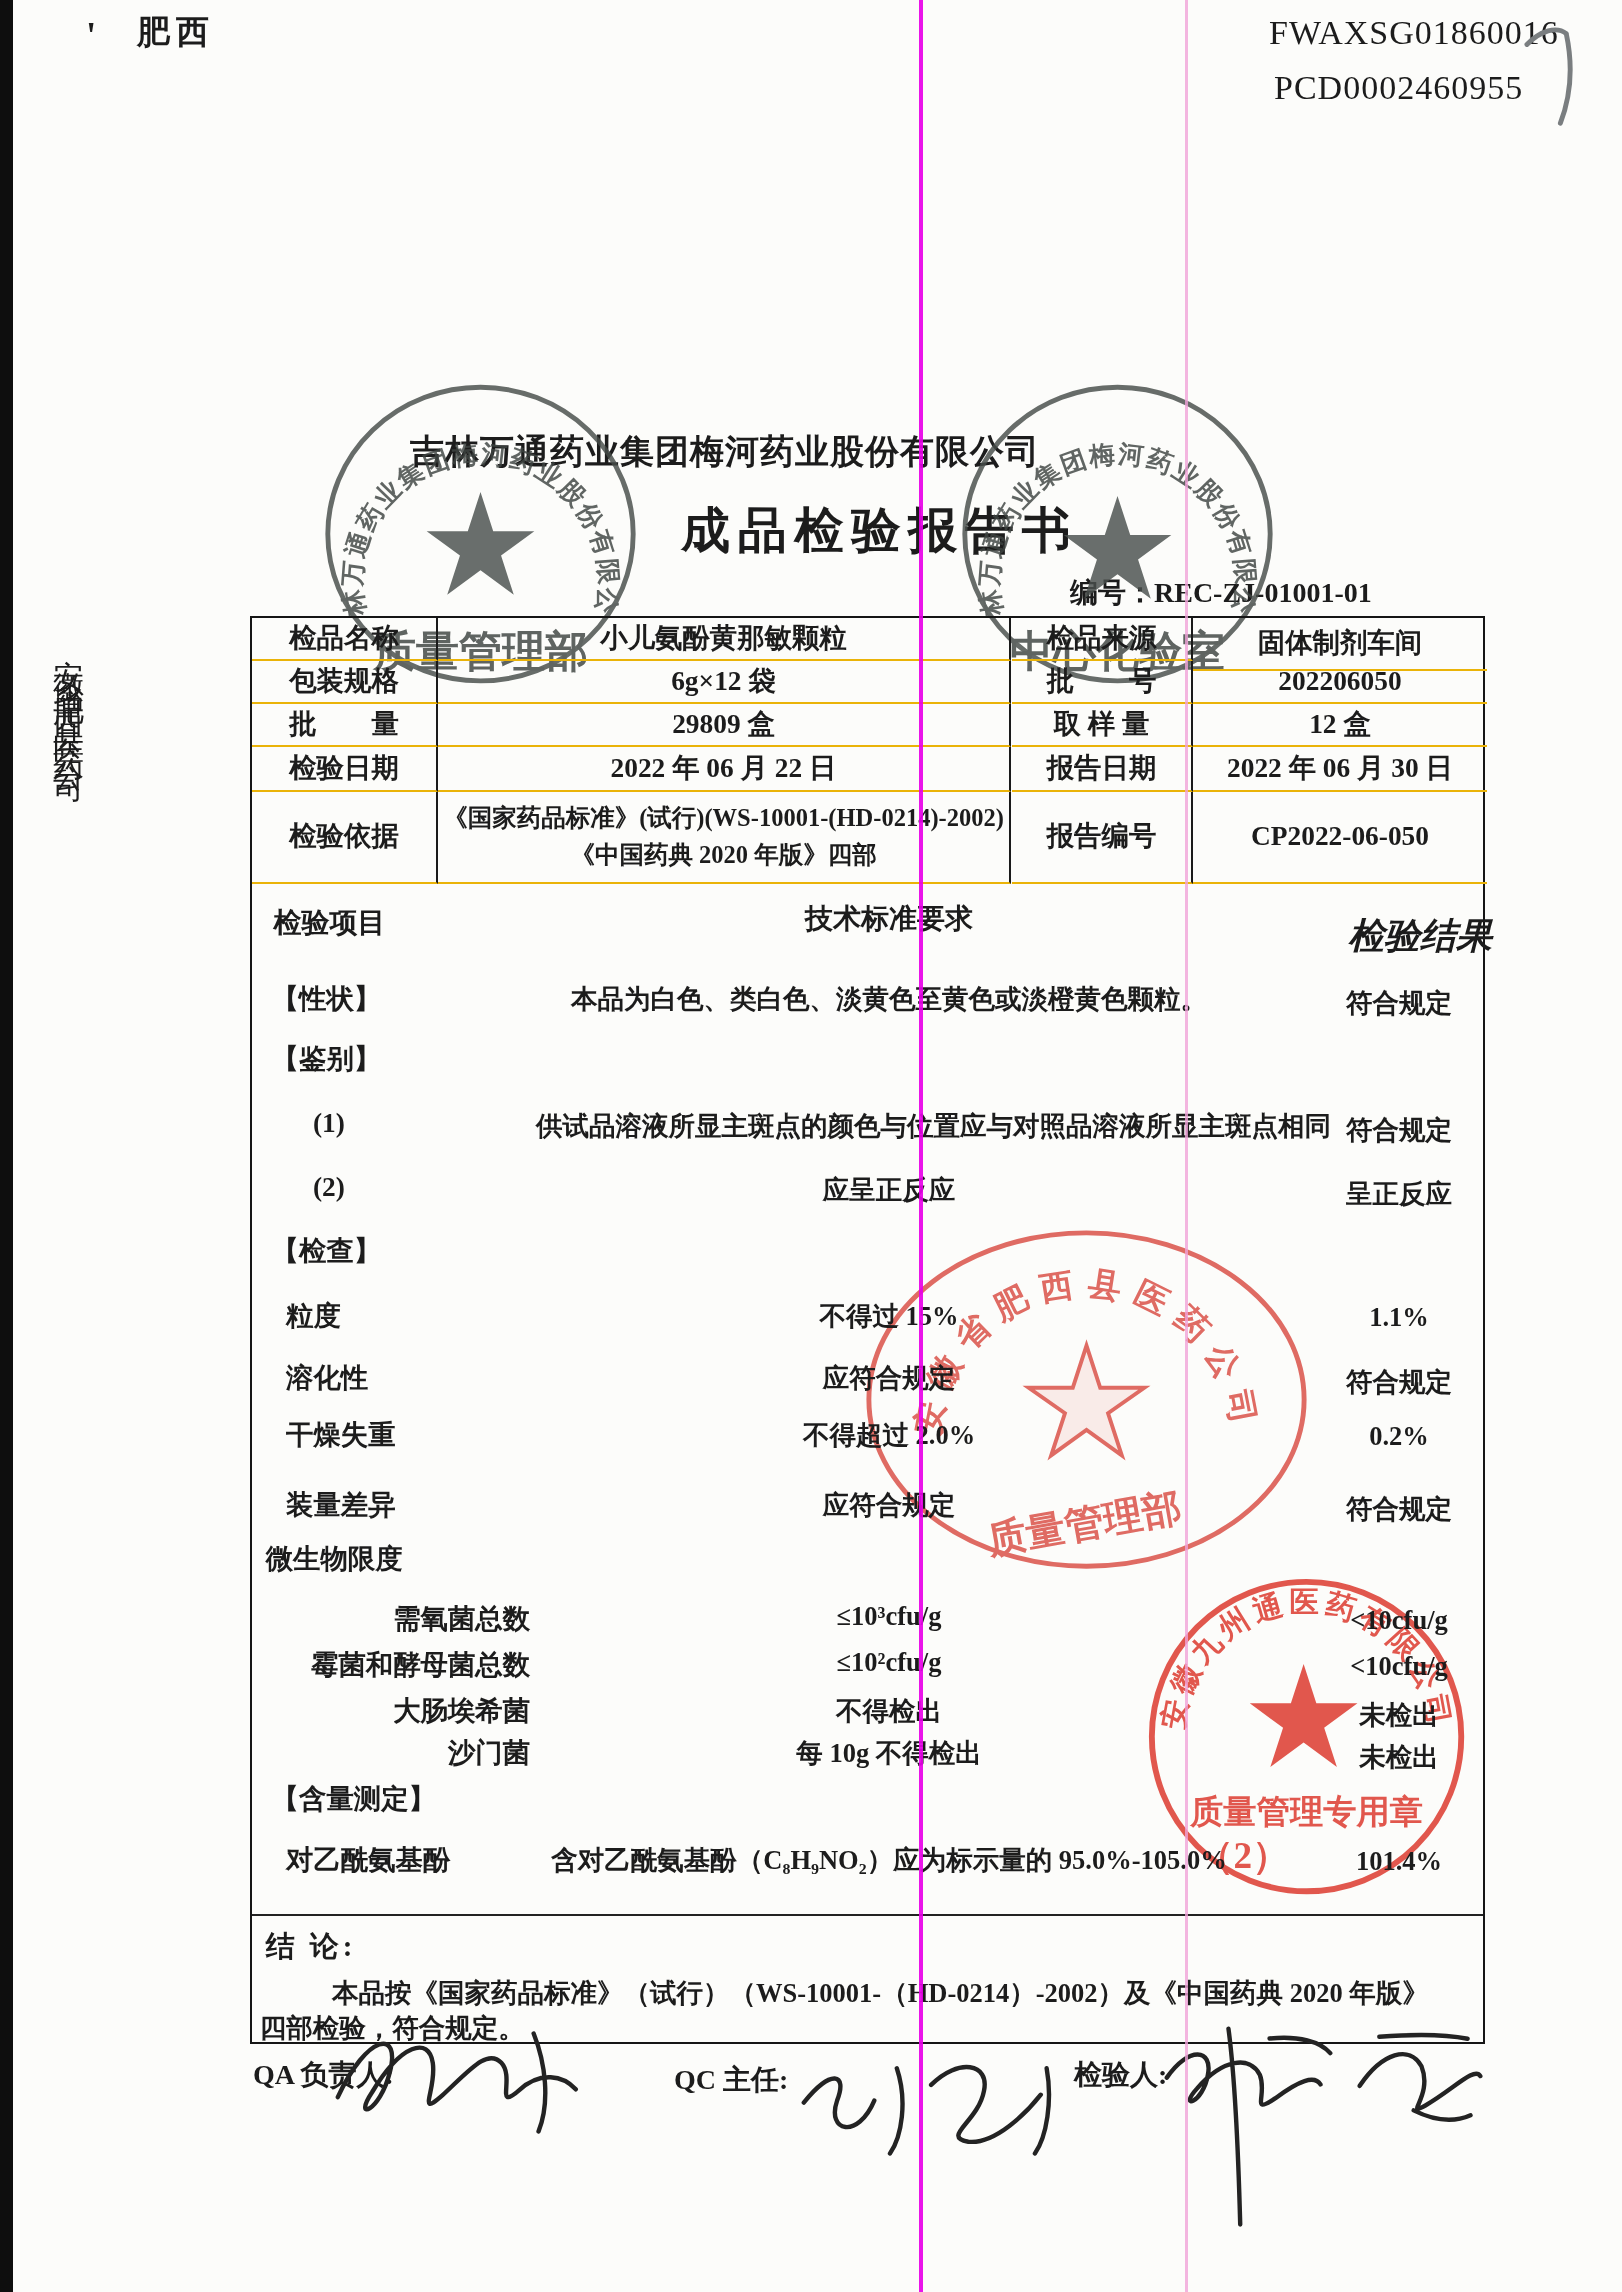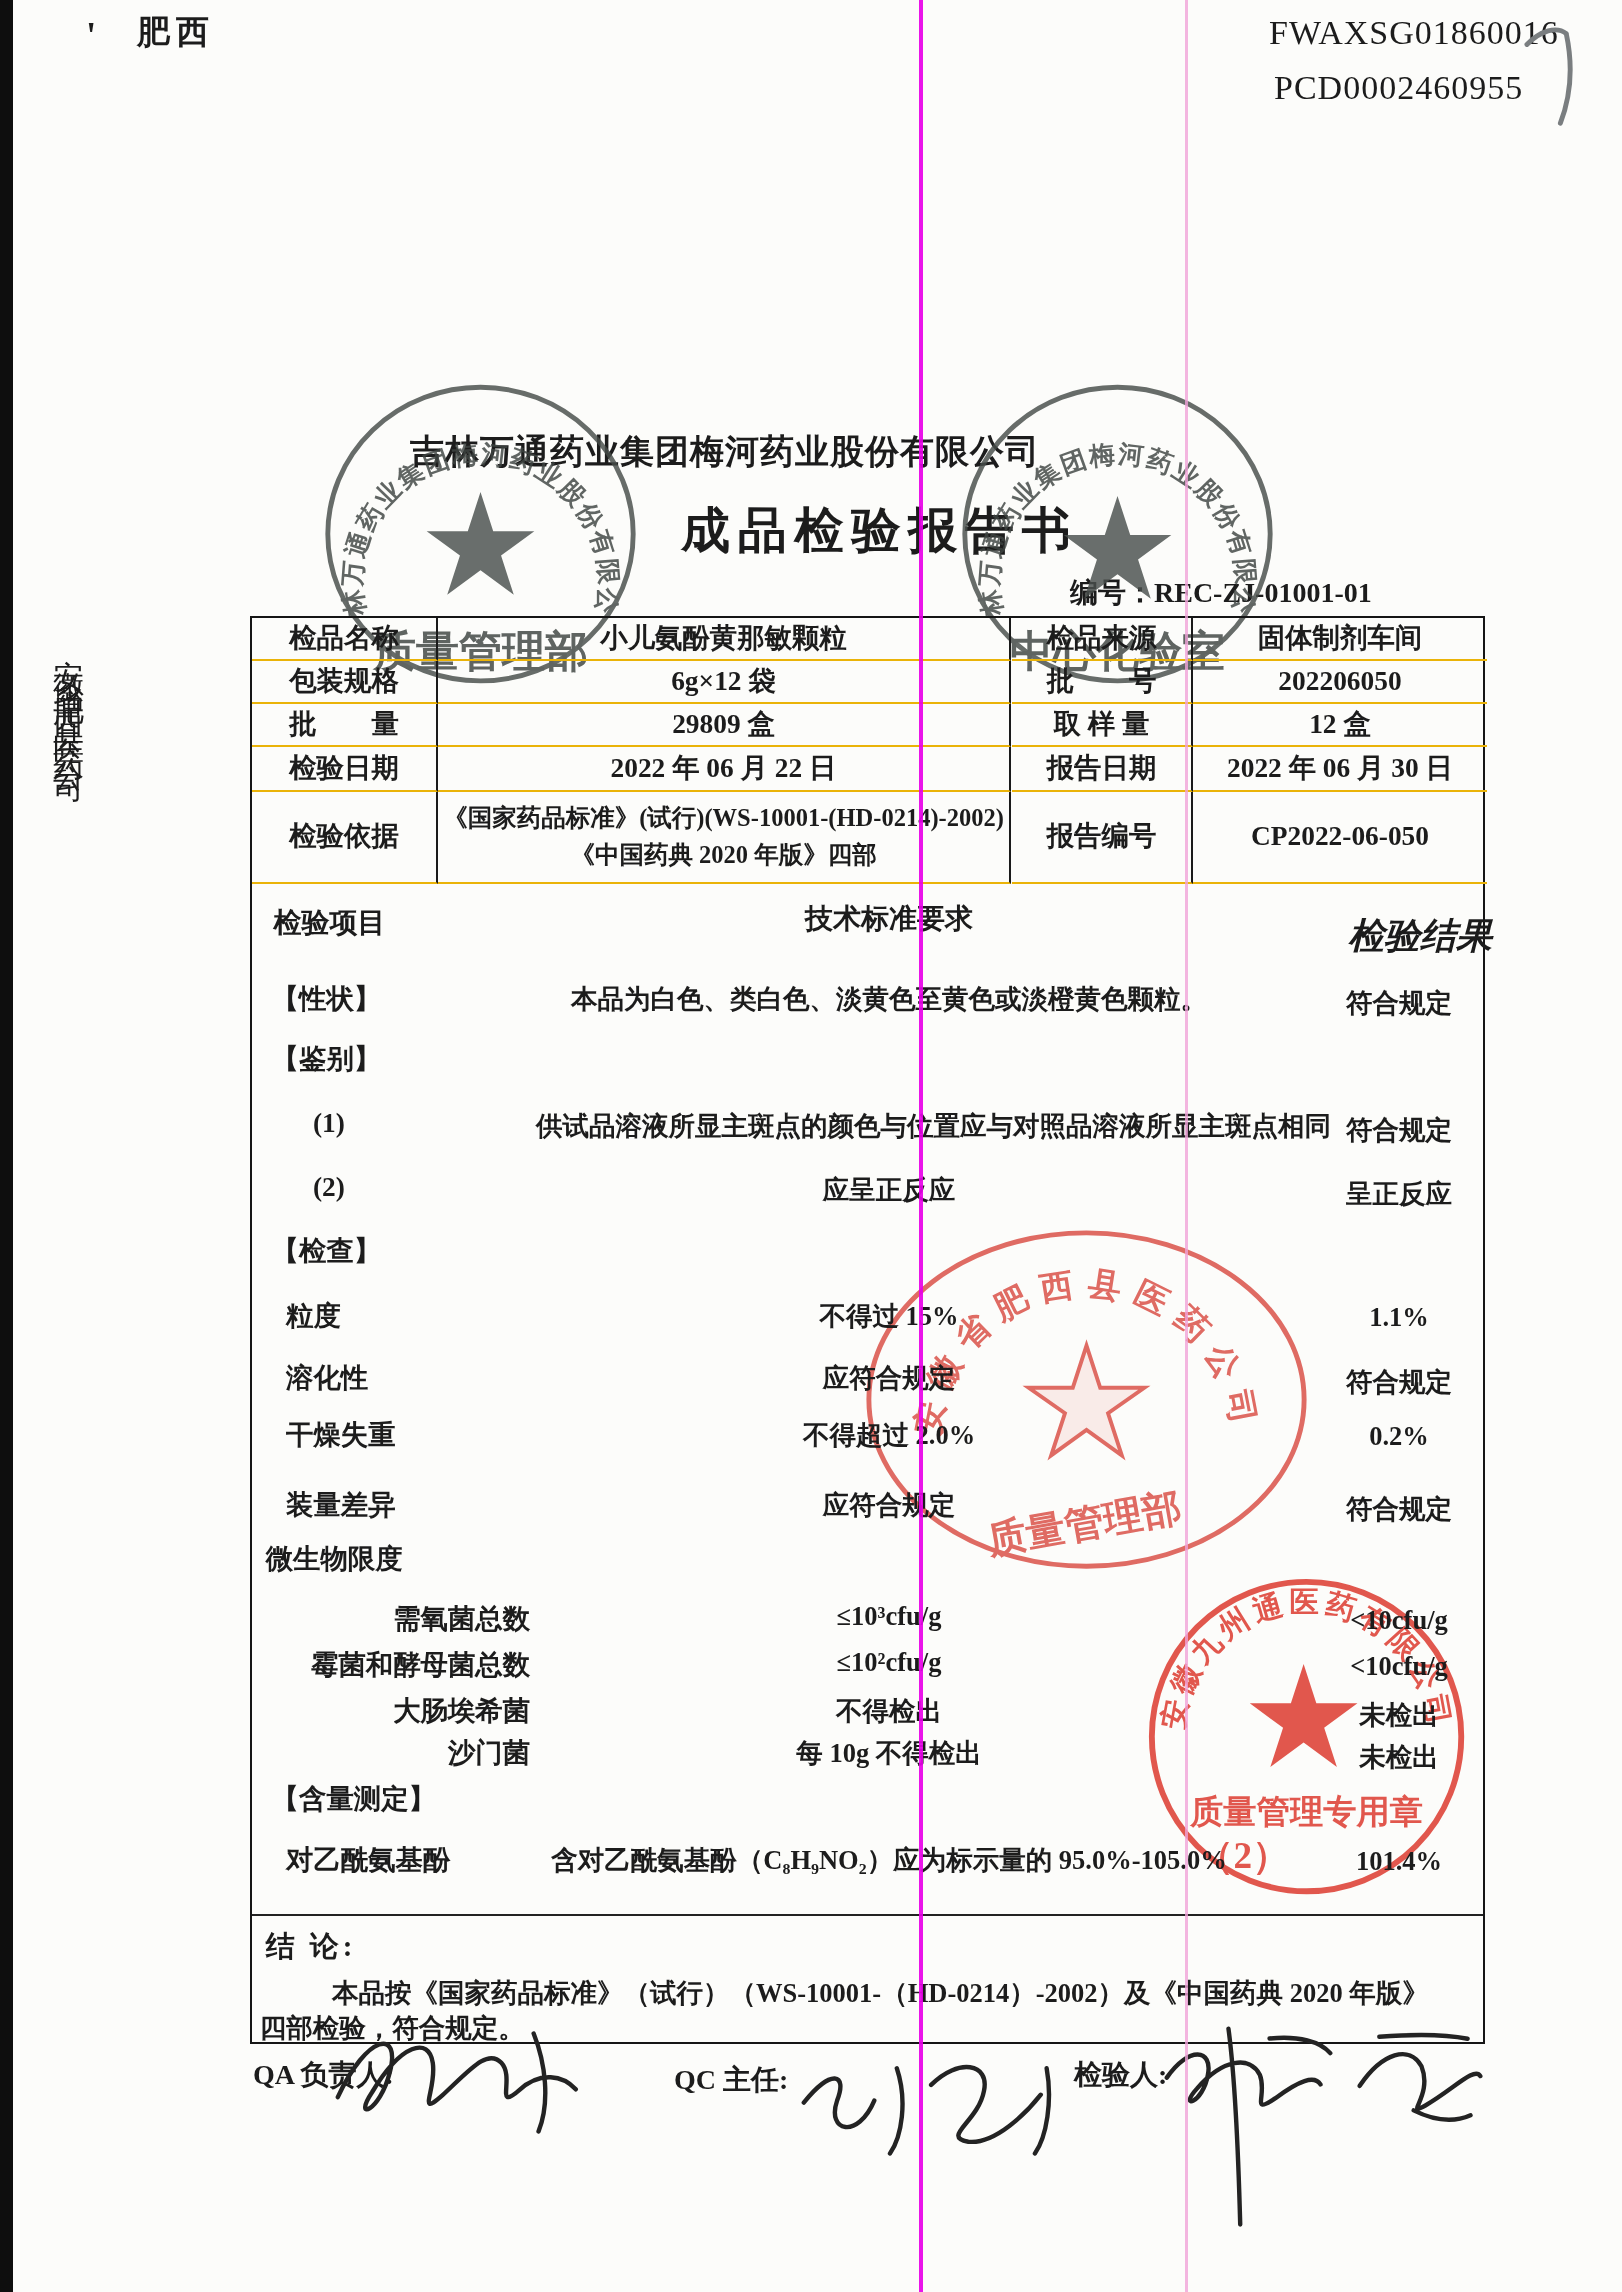--- a/index.html
+++ b/index.html
@@ -115,21 +115,21 @@
     <polygon points="0,-58 13,-18 55,-18 21,7 34,47 0,22 -34,47 -21,7 -55,-18 -13,-18" transform="translate(162,148)" fill="#dd3b30"></polygon>
     <text x="165" y="252" text-anchor="middle" font-size="34" font-weight="700" fill="#dd3b30">质量管理专用章</text>
     <text x="100" y="298" text-anchor="middle" font-size="38" font-weight="700" fill="#dd3b30">（2）</text>
   </svg>
 
   <div class="main-box">
     <div id="info-rows">
         <div class="info-cell" style="left: 0px; top: 0px; width: 186px; height: 43px;">检品名称</div>
         <div class="info-cell" style="left: 186px; top: 0px; width: 573px; height: 43px;">小儿氨酚黄那敏颗粒</div>
         <div class="info-cell" style="left: 760px; top: 0px; width: 181px; height: 43px;">检品来源</div>
-        <div class="info-cell last" style="left: 941px; top: 0px; width: 294px; height: 43px;">固体制剂车间</div>
+        <div class="info-cell last" style="left: 941px; top: 0px; width: 294px; height: 53px;">固体制剂车间</div>
         <div class="info-cell" style="left: 0px; top: 43px; width: 186px; height: 43px;">包装规格</div>
         <div class="info-cell" style="left: 186px; top: 43px; width: 573px; height: 43px;">6g×12 袋</div>
         <div class="info-cell" style="left: 760px; top: 43px; width: 181px; height: 43px;">批　　号</div>
         <div class="info-cell last" style="left: 941px; top: 43px; width: 294px; height: 43px; text-align: center;">202206050</div>
         <div class="info-cell" style="left: 0px; top: 86px; width: 186px; height: 43px;">批　　量</div>
         <div class="info-cell" style="left: 186px; top: 86px; width: 573px; height: 43px;">29809 盒</div>
         <div class="info-cell" style="left: 760px; top: 86px; width: 181px; height: 43px;">取 样 量</div>
         <div class="info-cell last" style="left: 941px; top: 86px; width: 294px; height: 43px;">12 盒</div>
         <div class="info-cell" style="left: 0px; top: 129px; width: 186px; height: 45px;">检验日期</div>
         <div class="info-cell" style="left: 186px; top: 129px; width: 573px; height: 45px;">2022 年 06 月 22 日</div>

